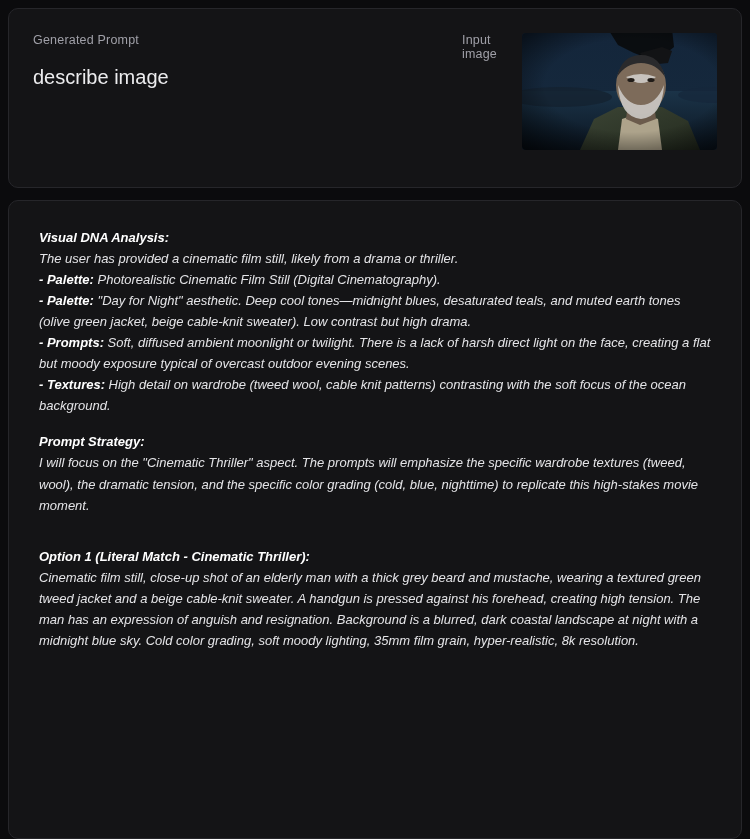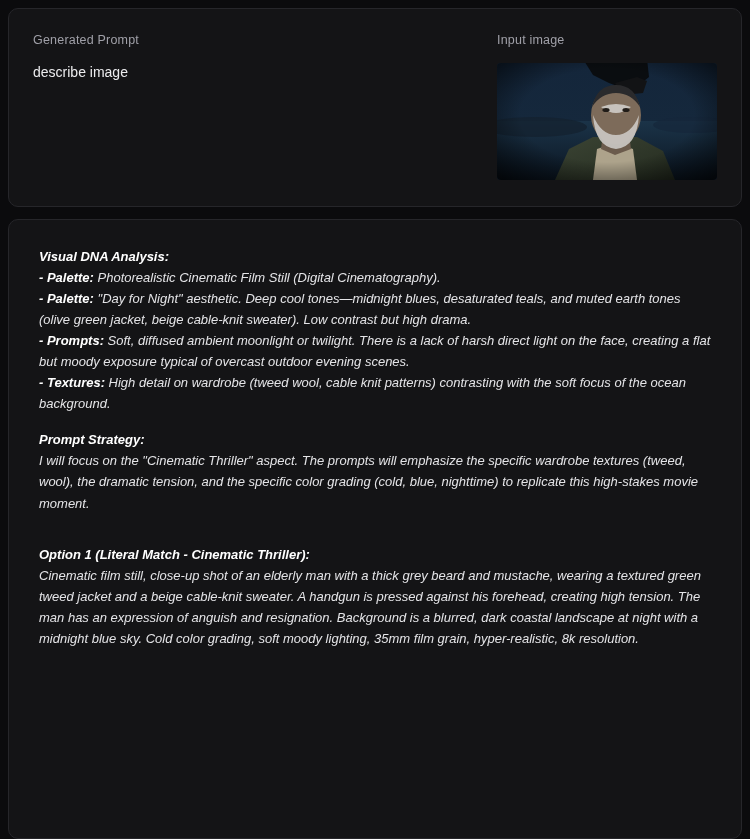--- a/index.html
+++ b/index.html
@@ -23,44 +23,44 @@
   }
   .panel {
     background: #141416;
     border: 1px solid #26262a;
     border-radius: 10px;
   }
   
   .top-panel {
     display: flex;
     flex-direction: row;
-    padding: 24px 24px 26px 24px;
+    padding: 24px 24px 16px 24px;
     gap: 24px;
     min-height: 180px;
   }
   .prompt-col {
     flex: 1 1 auto;
     display: flex;
     flex-direction: column;
   }
   .field-label {
     font-size: 12.5px;
     color: #a0a0a8;
     letter-spacing: 0.2px;
     margin-bottom: 16px;
   }
   .prompt-text {
-    font-size: 14px;
+    font-size: 20px;
     color: #ececee;
     line-height: 1.4;
   }
   .image-col {
     flex: 0 0 220px;
     display: flex;
-    flex-direction: column;
+    flex-direction: row;
   }
   .thumb {
     width: 220px;
     height: 117px;
     border-radius: 4px;
     overflow: hidden;
     position: relative;
     background: #0a1420;
   }
   .thumb svg { display: block; }
@@ -143,20 +143,21 @@
           <rect x="0" y="0" width="220" height="117" fill="url(#vig)"></rect>
         </svg>
       </div>
     </div>
   </div>
 
   <div class="panel analysis-panel">
     <div class="analysis-body">
 
       <p class="heading">Visual DNA Analysis:</p>
+      <p>The user has provided a cinematic film still, likely from a drama or thriller.</p>
 
       <p>
         <span class="bullet-key">- Palette:</span><span> Photorealistic Cinematic Film Still (Digital Cinematography).</span>
       </p>
       <p>
         <span class="bullet-key">- Palette:</span><span> "Day for Night" aesthetic. Deep cool tones—midnight blues, desaturated teals, and muted earth tones (olive green jacket, beige cable-knit sweater). Low contrast but high drama.</span>
       </p>
       <p>
         <span class="bullet-key">- Prompts:</span><span> Soft, diffused ambient moonlight or twilight. There is a lack of harsh direct light on the face, creating a flat but moody exposure typical of overcast outdoor evening scenes.</span>
       </p>

